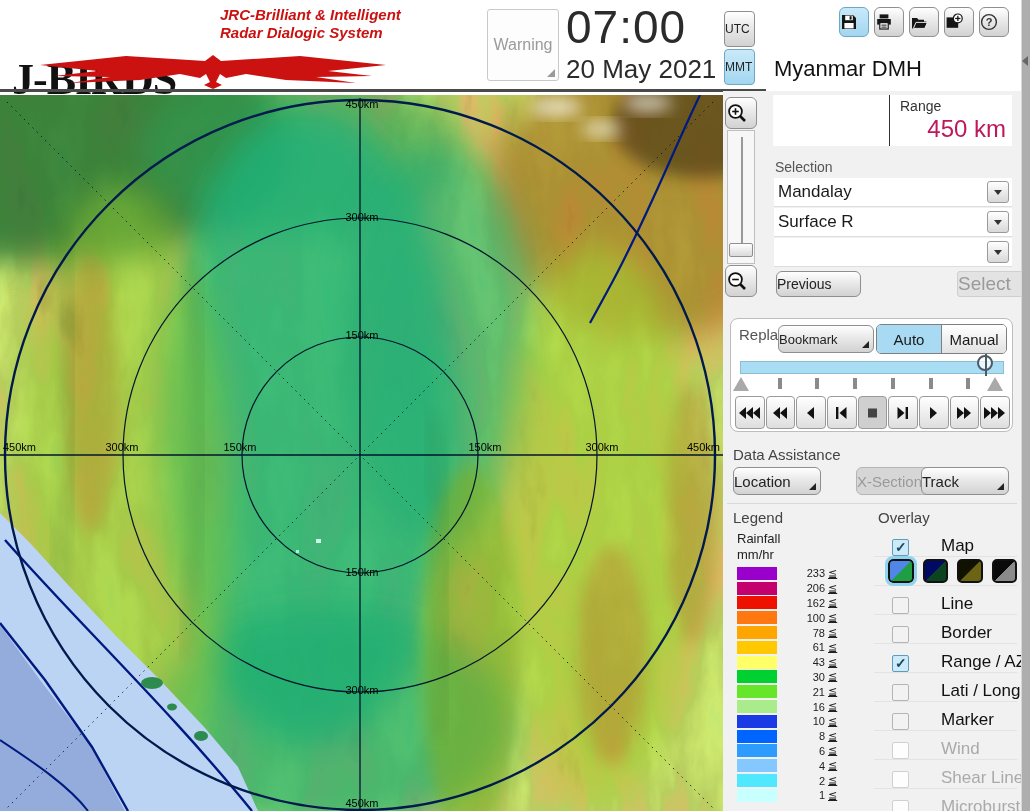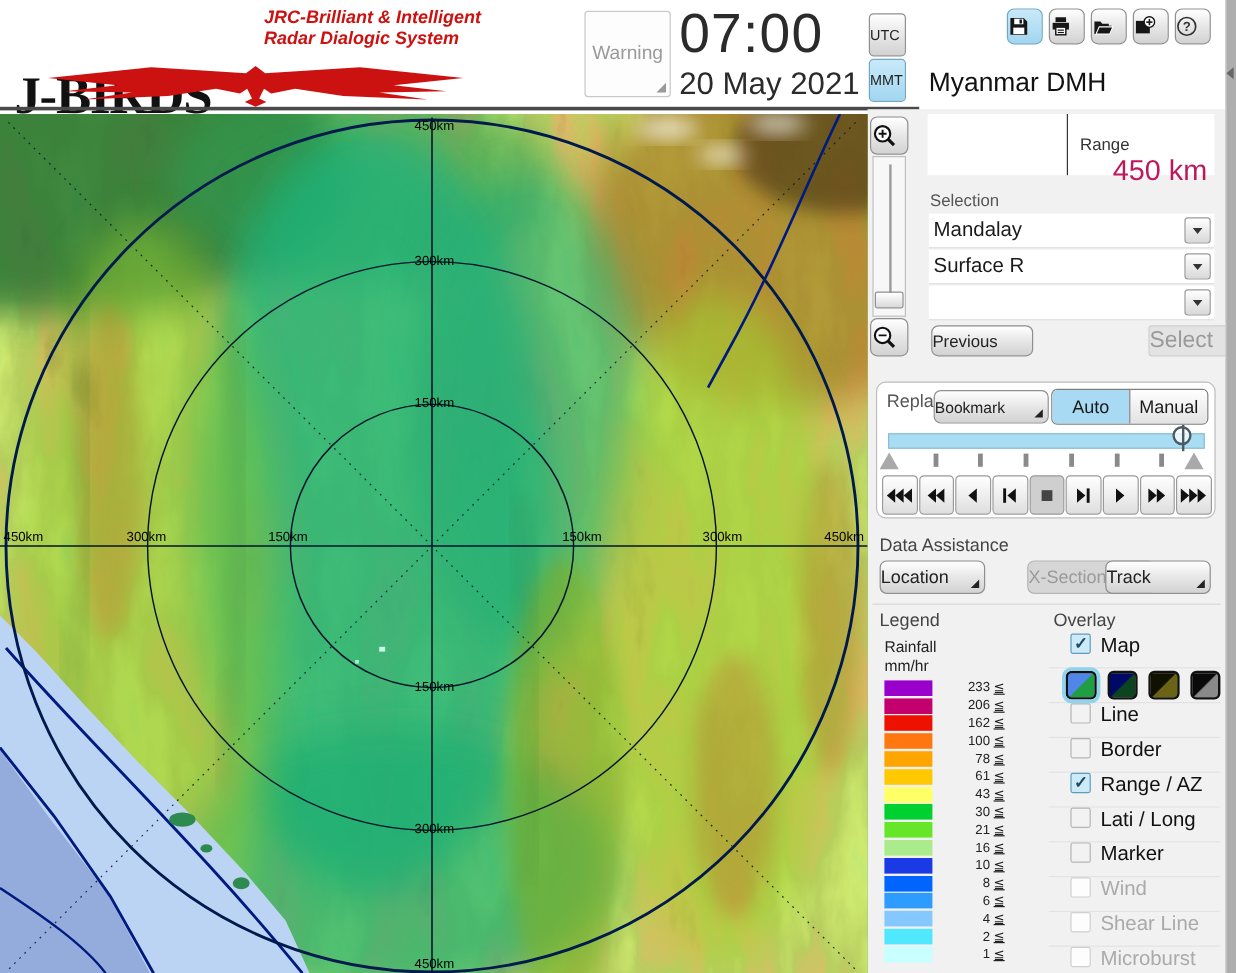--- a/index.html
+++ b/index.html
@@ -50,21 +50,21 @@
   #right-panel-bg { position:absolute; left:723px; top:91px; width:298px; height:720px; background:#f1f1f1; }
   .zoom-btn { position:absolute; left:725px; width:32px; height:32px; border-radius:6px; }
   #zoom-in-btn { top:97px; } #zoom-out-btn { top:265px; }
   #zoom-slider { position:absolute; left:727px; top:130px; width:28px; height:134px; background:#f7f7f7; border:1px solid #bfbfbf; }
   #zoom-groove { position:absolute; left:13px; top:6px; width:2px; height:112px; background:#9a9a9a; }
   #zoom-handle { position:absolute; left:1px; top:112px; width:24px; height:14px; background:linear-gradient(#ffffff,#d9d9d9); border:1px solid #8f8f8f; border-radius:2px; }
 
   
   #range-box { position:absolute; left:773px; top:95px; width:239px; height:51px; background:#fff; display:flex; }
   #range-left { width:117px; border-right:1px solid #333; }
-  #range-right { flex:1; padding:17px 6px 0 10px; }
+  #range-right { flex:1; padding:3px 6px 0 10px; }
   #range-label { font-size:14px; color:#333; }
   #range-value { font-size:24px; color:#be185d; text-align:right; margin-top:1px; }
 
   #selection-label { position:absolute; left:775px; top:159px; font-size:14px; color:#555; }
   .dd-row { position:absolute; left:774px; width:238px; height:29px; background:#fff; border-bottom:1px solid #ddd; display:flex; align-items:center; }
   .dd-text { flex:1; font-size:17px; color:#1a1a1a; padding-left:4px; white-space:nowrap; overflow:hidden; }
   .dd-btn { width:22px; height:22px; margin-right:3px; background:linear-gradient(#fff,#d8d8d8); border:1px solid #9a9a9a; border-radius:3px;
             display:flex; align-items:center; justify-content:center; }
   .dd-arrow { width:0; height:0; border-left:4px solid transparent; border-right:4px solid transparent; border-top:5px solid #333; }
 
@@ -107,21 +107,21 @@
   #legend-block { position:absolute; left:737px; top:531px; width:130px; }
   #legend-title { font-size:13px; color:#222; line-height:16px; }
   #legend-rows { margin-top:3px; }
   .lg-row { display:flex; align-items:center; height:14.8px; }
   .lg-swatch { width:40px; height:13px; }
   .lg-val { width:48px; text-align:right; font-size:11px; color:#222; }
   .lg-suffix { font-size:11px; color:#222; margin-left:3px; text-decoration:underline; }
 
   
   #overlay-rows { position:absolute; left:874px; top:528px; width:143px; }
-  .ov-row { display:flex; align-items:flex-start; height:29px; border-bottom:1px solid #e3e3e3; padding-left:18px; }
+  .ov-row { display:flex; align-items:flex-end; height:29px; border-bottom:1px solid #e3e3e3; padding-left:18px;gap:24px; }
   .ov-check { width:17px; height:17px; border:1px solid #b5b5b5; background:#f2f2f2; border-radius:2px; margin-right:8px; position:relative; flex:none; }
   .ov-check.checked { background:#cdeaf9; border-color:#5d9cbd; }
   .ov-check.checked:after { content:"\2713"; position:absolute; left:2px; top:-1px; font-size:14px; font-weight:bold; color:#1c4b63; }
   .ov-check.off { background:#fdfdfd; border-color:#d0d0d0; }
   .ov-text { font-size:17px; color:#111; white-space:nowrap; }
   .ov-row.disabled .ov-text { color:#aaa; }
   .ov-styles { display:flex; align-items:center; height:29px; border-bottom:1px solid #e3e3e3; padding-left:14px; gap:9px; }
   .style-swatch { width:26px; height:24px; border:2px solid #111; border-radius:5px; }
   .style-swatch.selected { outline:3px solid #8fd4ef; outline-offset:0px; }
 </style>

